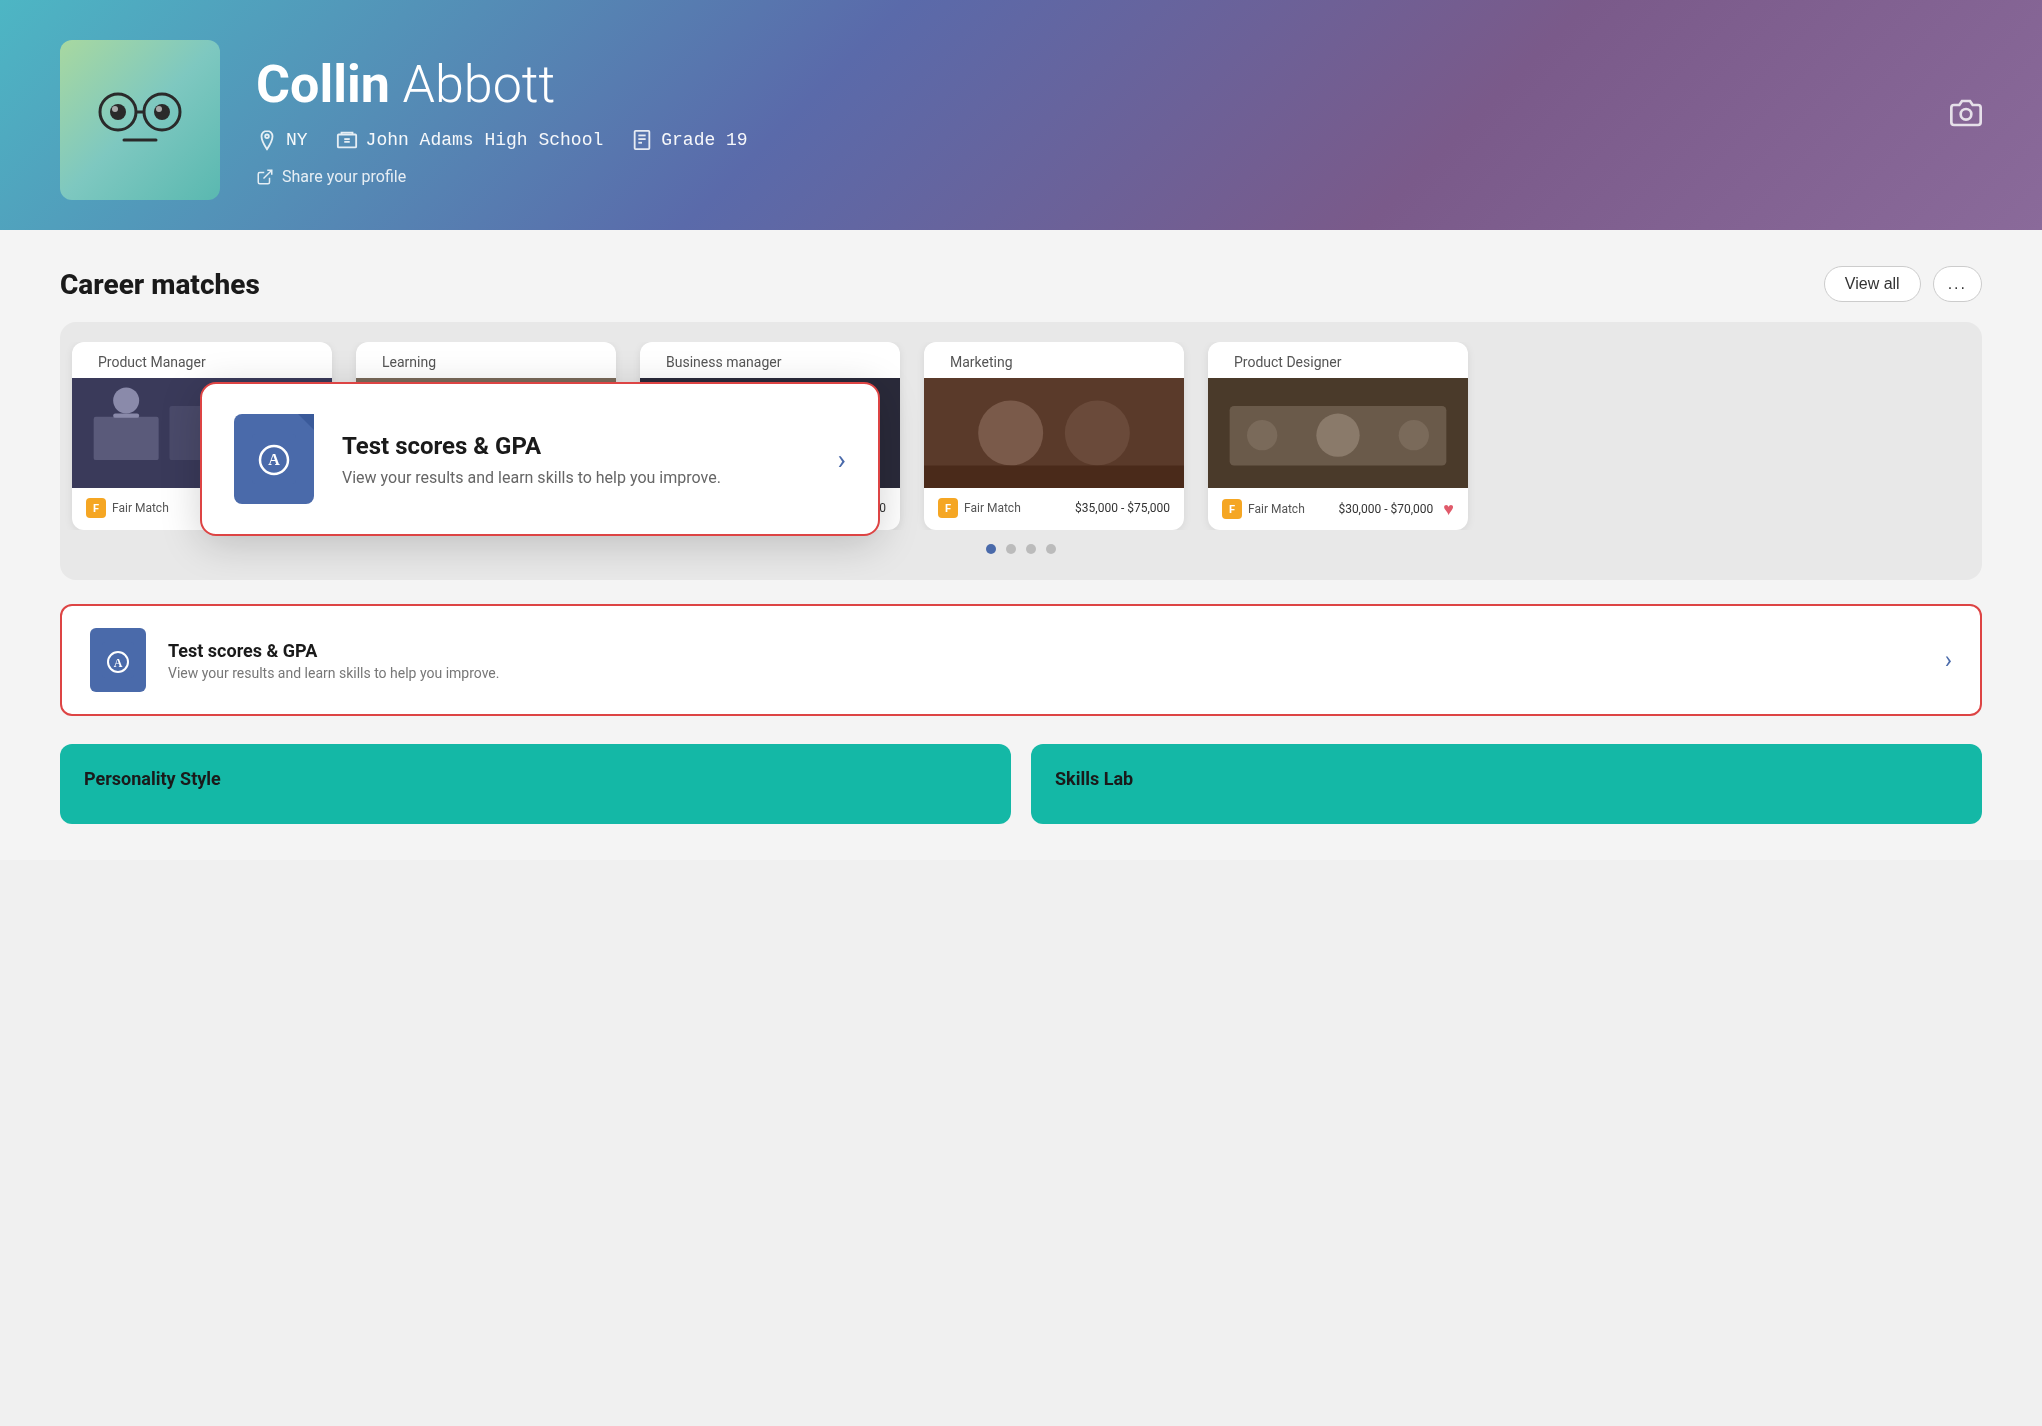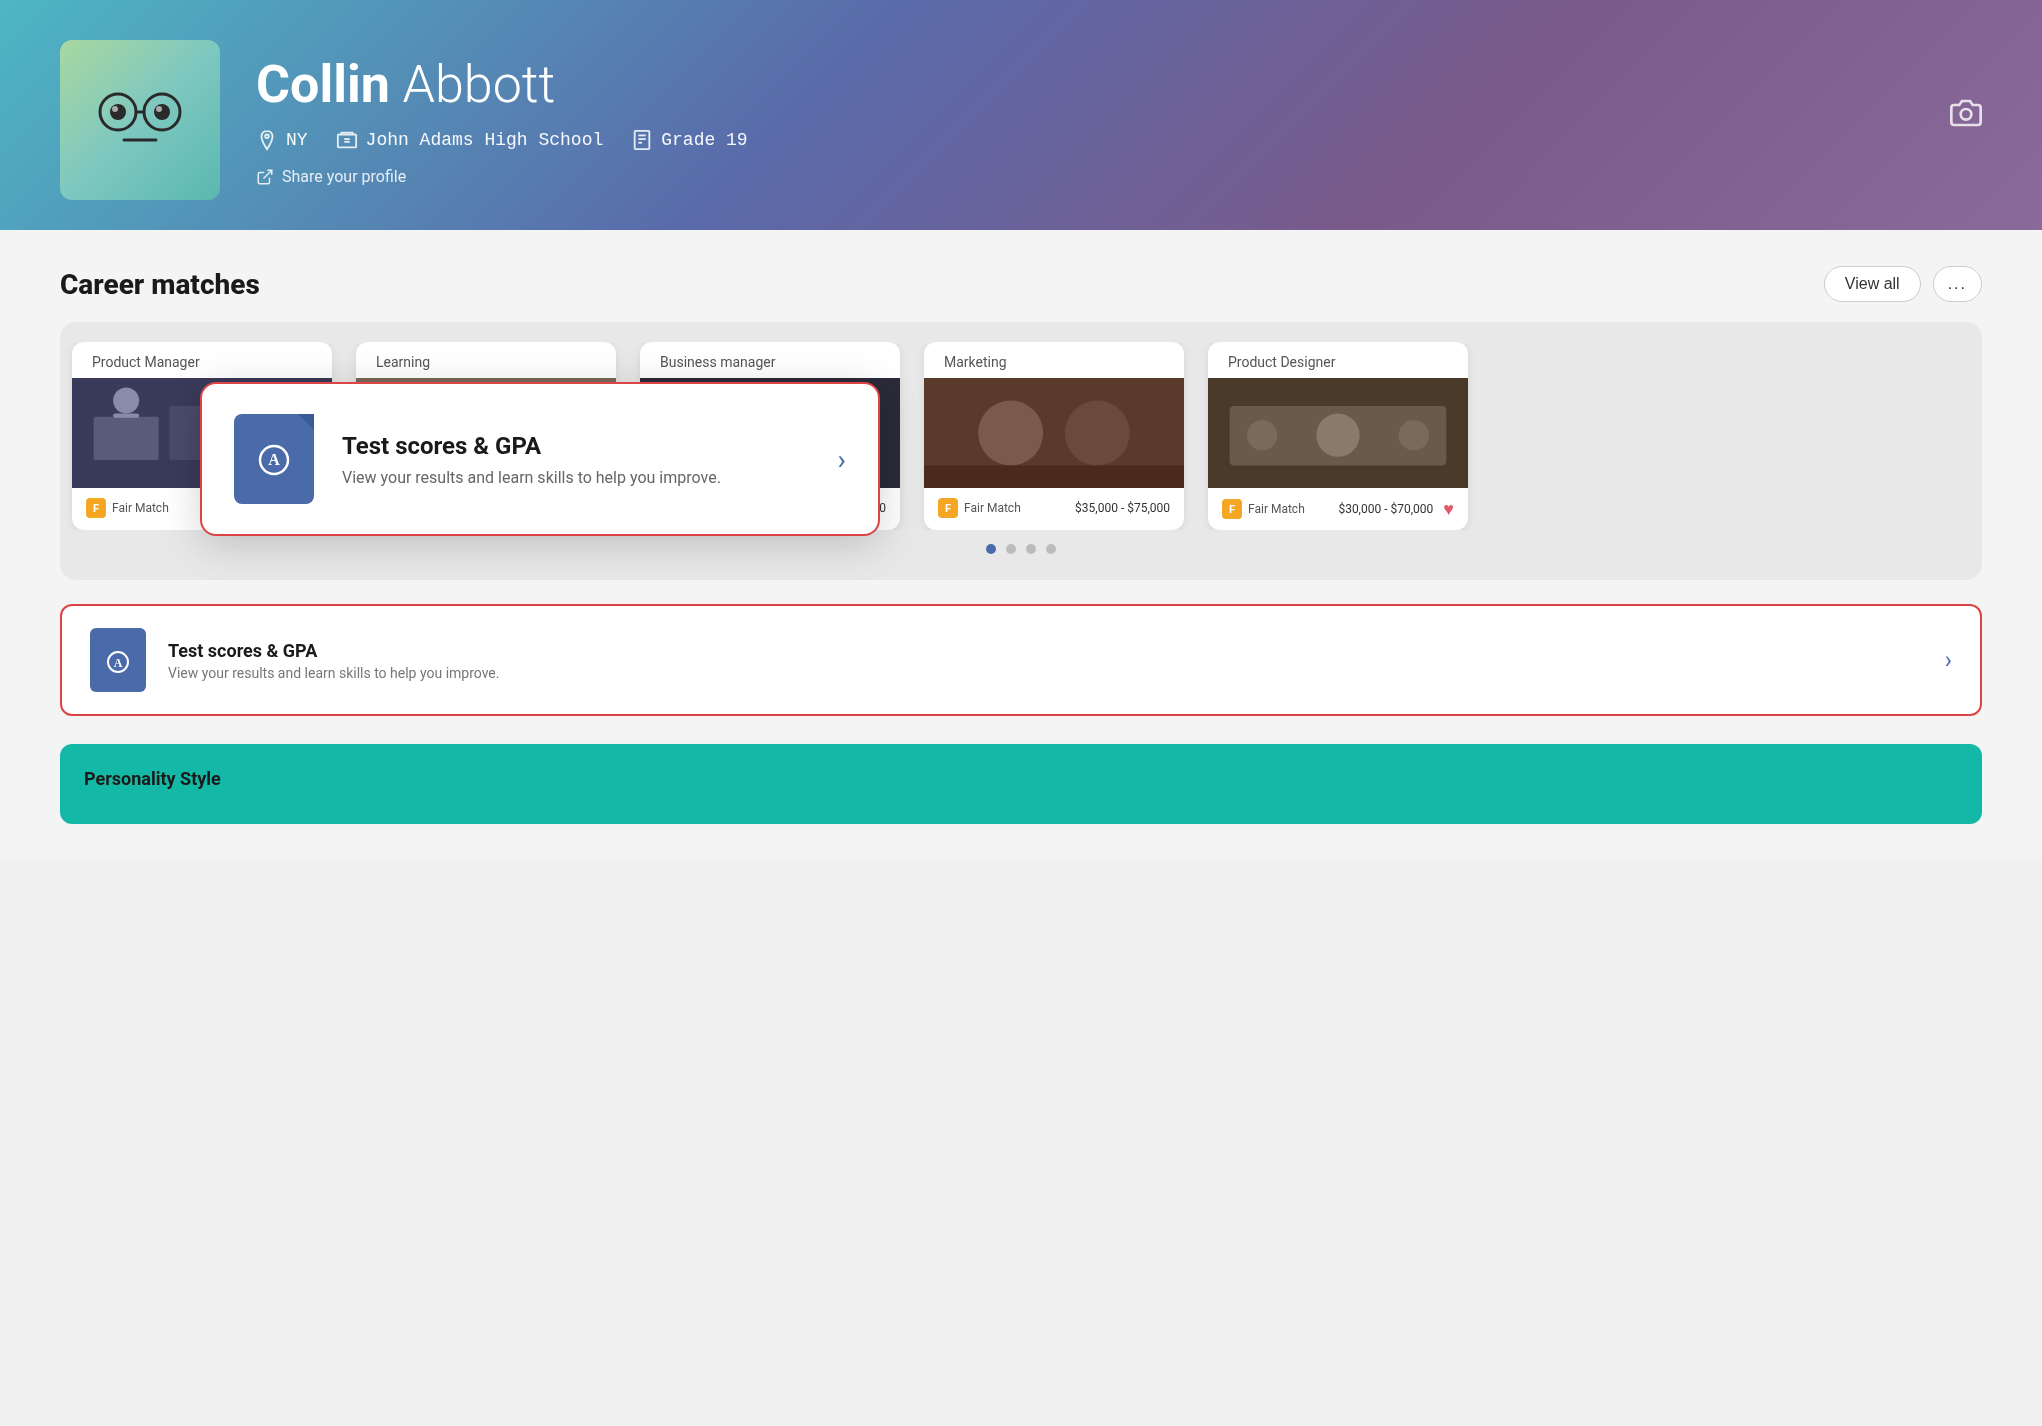--- a/index.html
+++ b/index.html
@@ -168,21 +168,21 @@
       background: white;
       border-radius: 12px;
       overflow: hidden;
       margin: 0 12px;
       box-shadow: 0 2px 8px rgba(0,0,0,0.08);
     }
 
     .career-card-title {
       font-size: 14px;
       color: #555;
-      padding: 12px 20px 8px;
+      padding: 12px 26px 8px;
     }
 
     .career-card-footer {
       padding: 10px 14px;
       display: flex;
       align-items: center;
       justify-content: space-between;
     }
 
     .match-badge {
@@ -618,15 +618,18 @@
       <div class="bottom-card-title">Test scores &amp; GPA</div>
       <div class="bottom-card-desc">View your results and learn skills to help you improve.</div>
     </div>
     <div class="bottom-card-arrow">›</div>
   </div>
 
   <div class="bottom-sections">
     <div class="bottom-section-card">
       <div class="bottom-section-title">Personality Style</div>
     </div>
+    <div class="bottom-section-card">
+      <div class="bottom-section-title">Skills Lab</div>
+    </div>
   </div>
 
 </div>
 
 </body></html>

